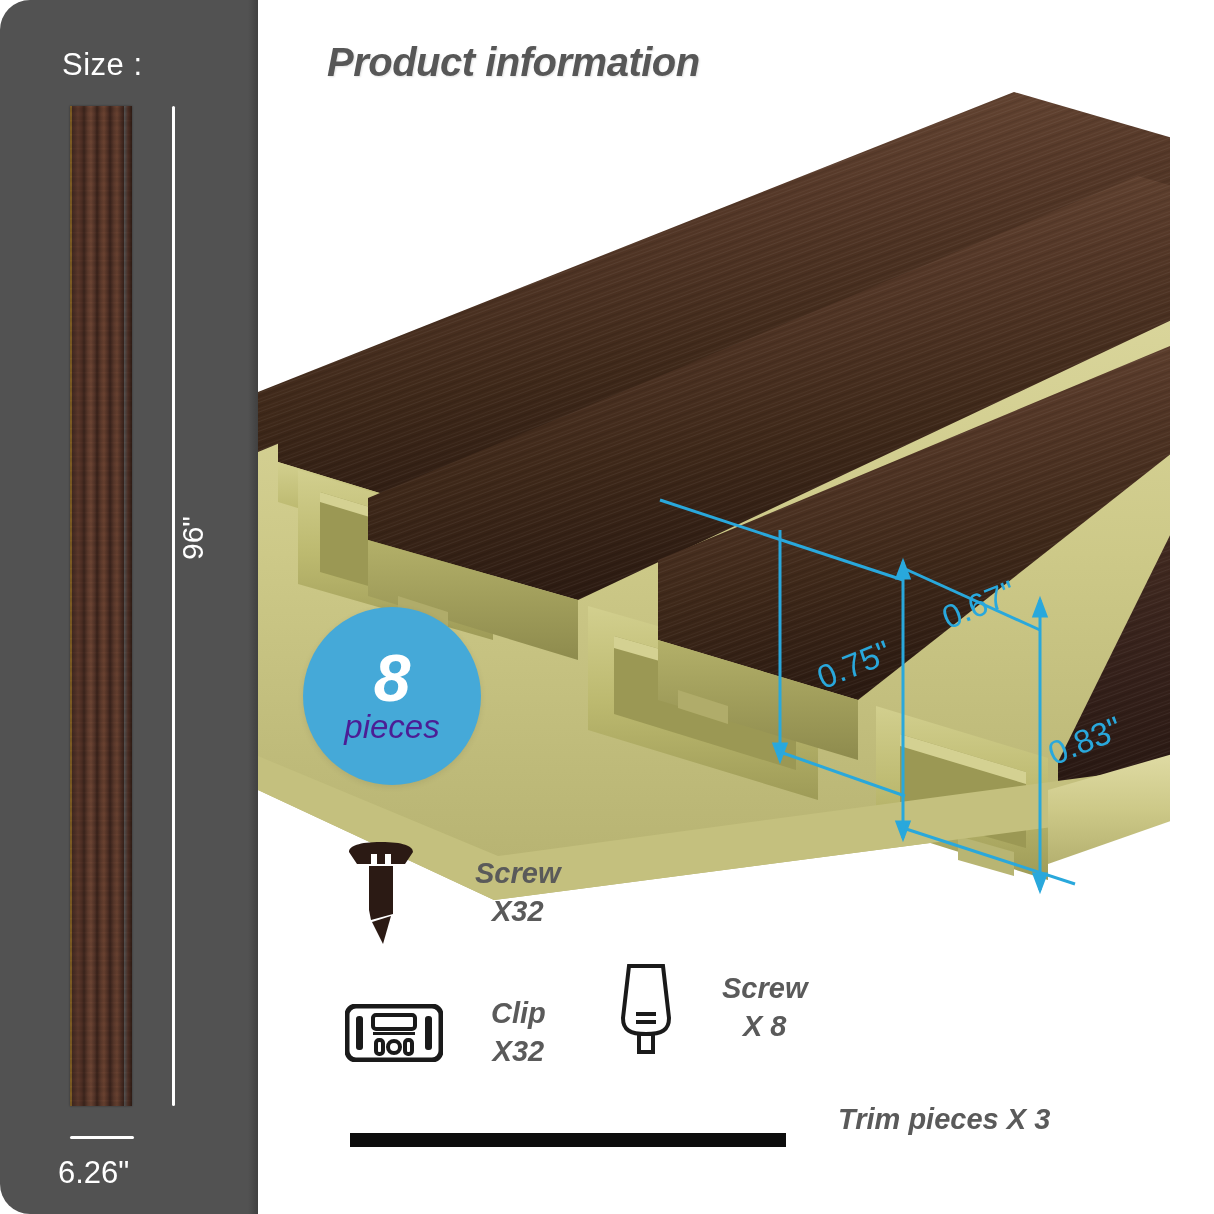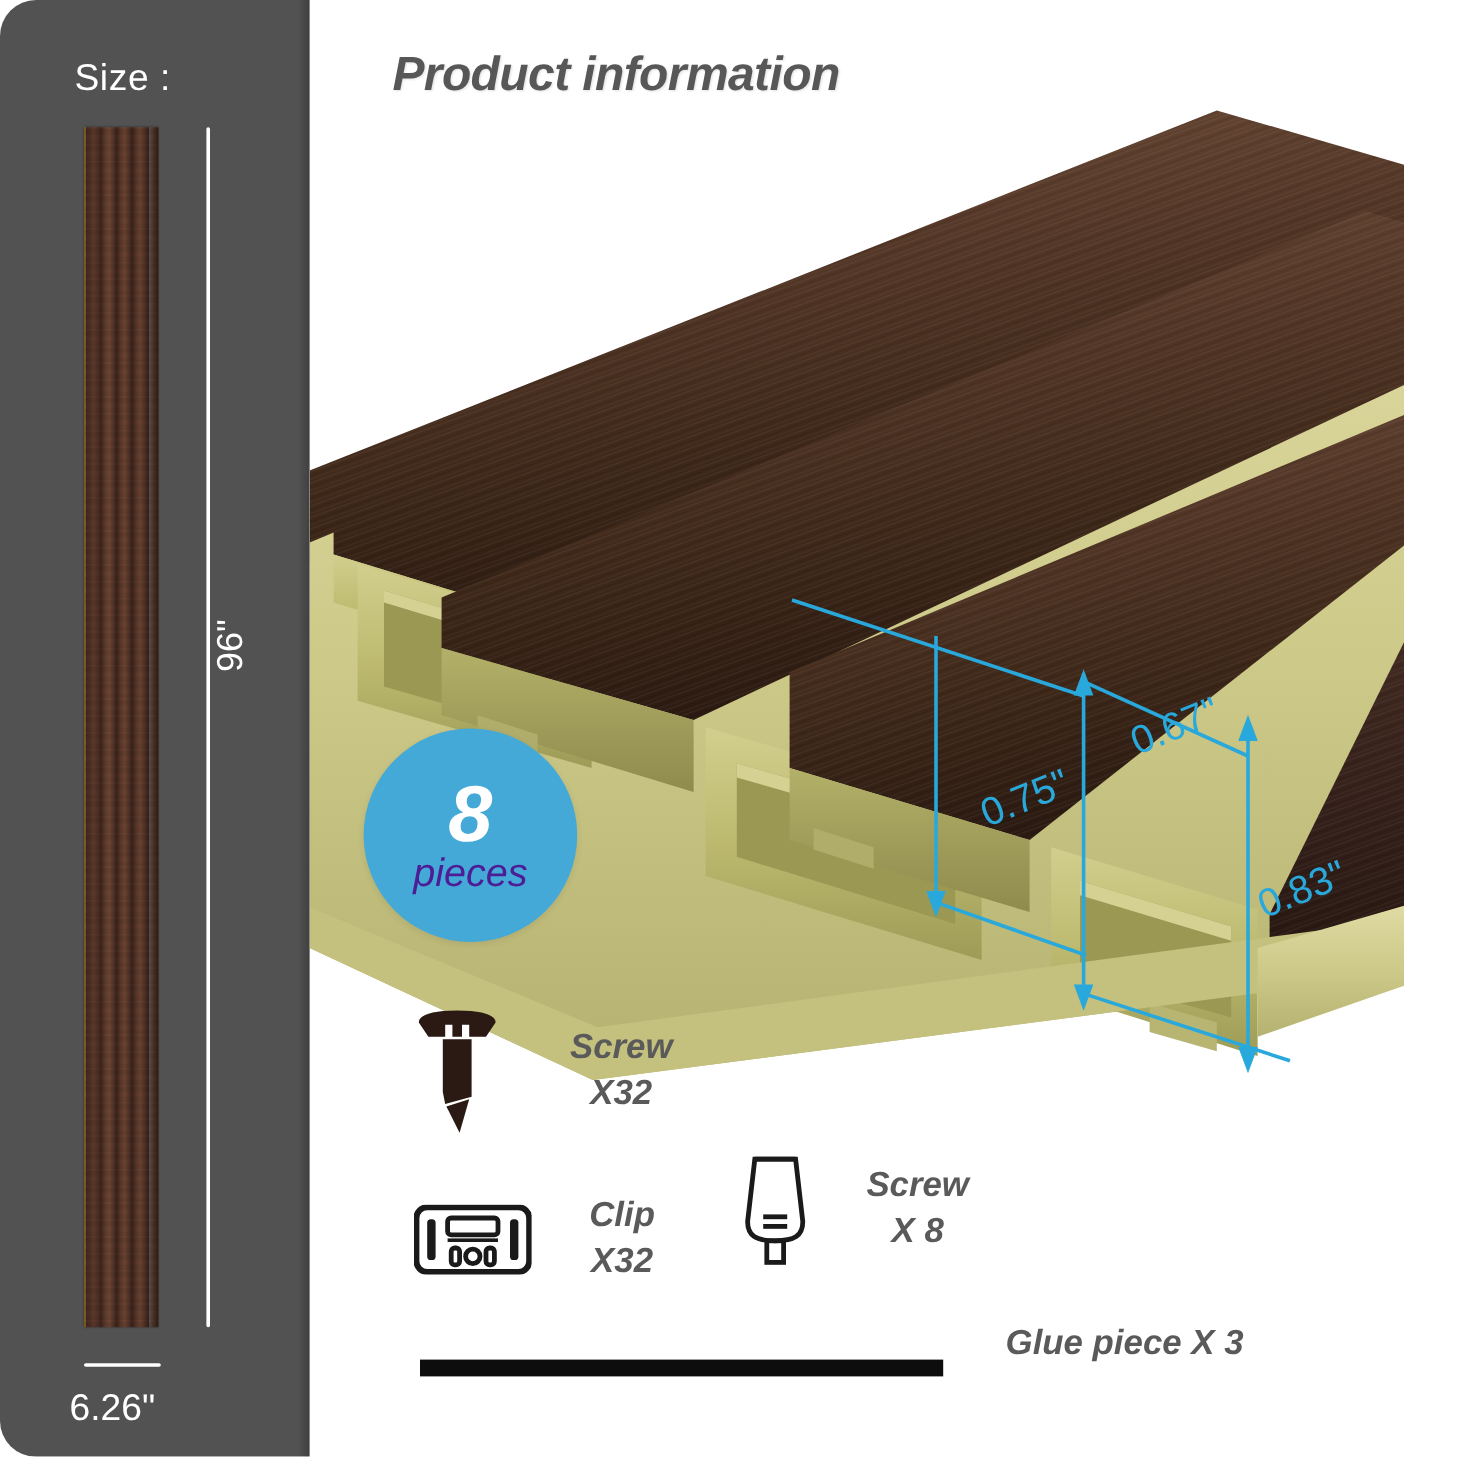--- a/index.html
+++ b/index.html
@@ -431,17 +431,17 @@
       </svg>
     </div>
     <div class="acc-text" style="margin-left:42px;">
       <span class="lbl">Screw</span>
       <span class="qty">X 8</span>
     </div>
   </div>
 
   <div class="trim-bar"></div>
   <div class="trim-text">
-    <span class="lbl">Glue piece</span>
+    <span class="lbl">Trim pieces</span>
     <span class="qty">X 3</span>
   </div>
 
 </div>
 
 </body></html>

